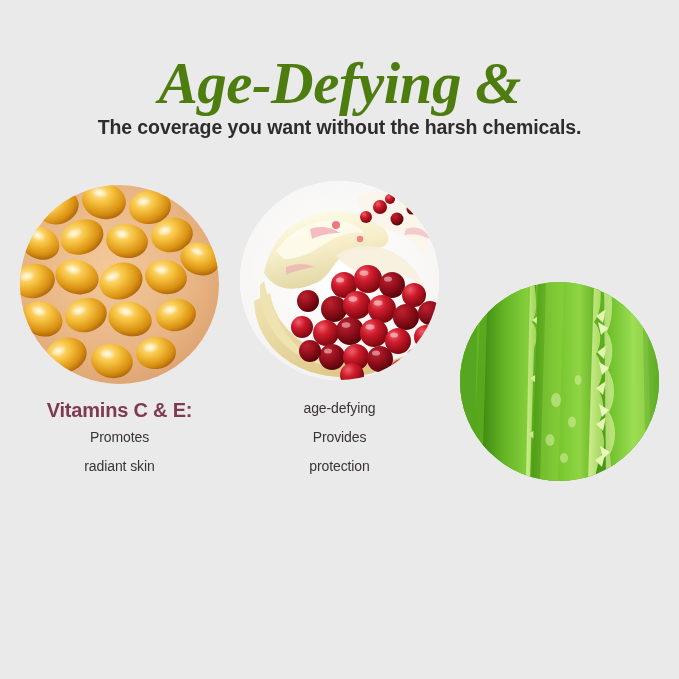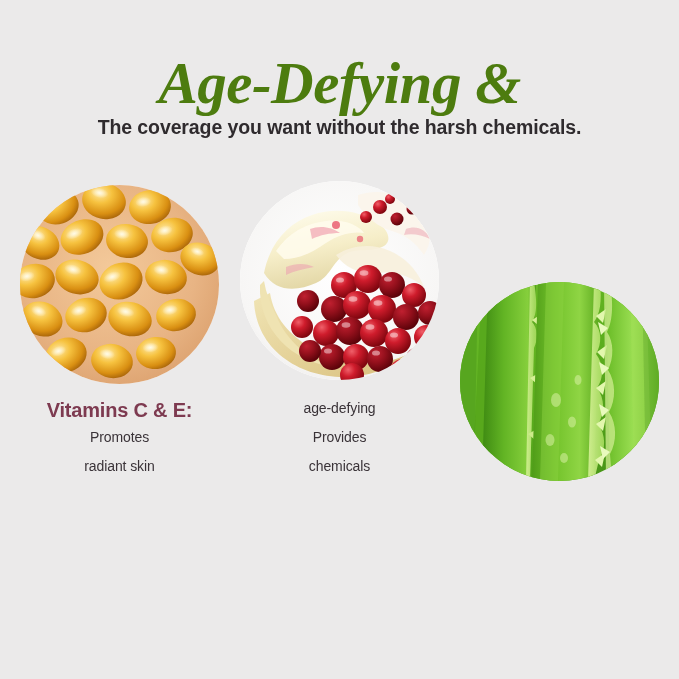--- a/index.html
+++ b/index.html
@@ -331,21 +331,21 @@
             <ellipse cx="154" cy="154" rx="4" ry="2.6"></ellipse>
             <ellipse cx="88" cy="170" rx="4" ry="2.6"></ellipse>
             <ellipse cx="136" cy="172" rx="4" ry="2.6"></ellipse>
           </g>
         </svg>
       </div>
       <div class="caption">
         <span class="caption-body">
           <span class="cb-line">age-defying</span>
           <span class="cb-line">Provides</span>
-          <span class="cb-line">chemicals</span>
+          <span class="cb-line">protection</span>
         </span>
       </div>
     </div>
 
     <div class="ingredient">
       <div class="circle">
         <svg viewBox="0 0 199 199" xmlns="http://www.w3.org/2000/svg" aria-hidden="true">
           <defs>
             <linearGradient id="aloeBg" x1="0" y1="0" x2="1" y2="1">
               <stop offset="0%" stop-color="#72c02a"></stop>

